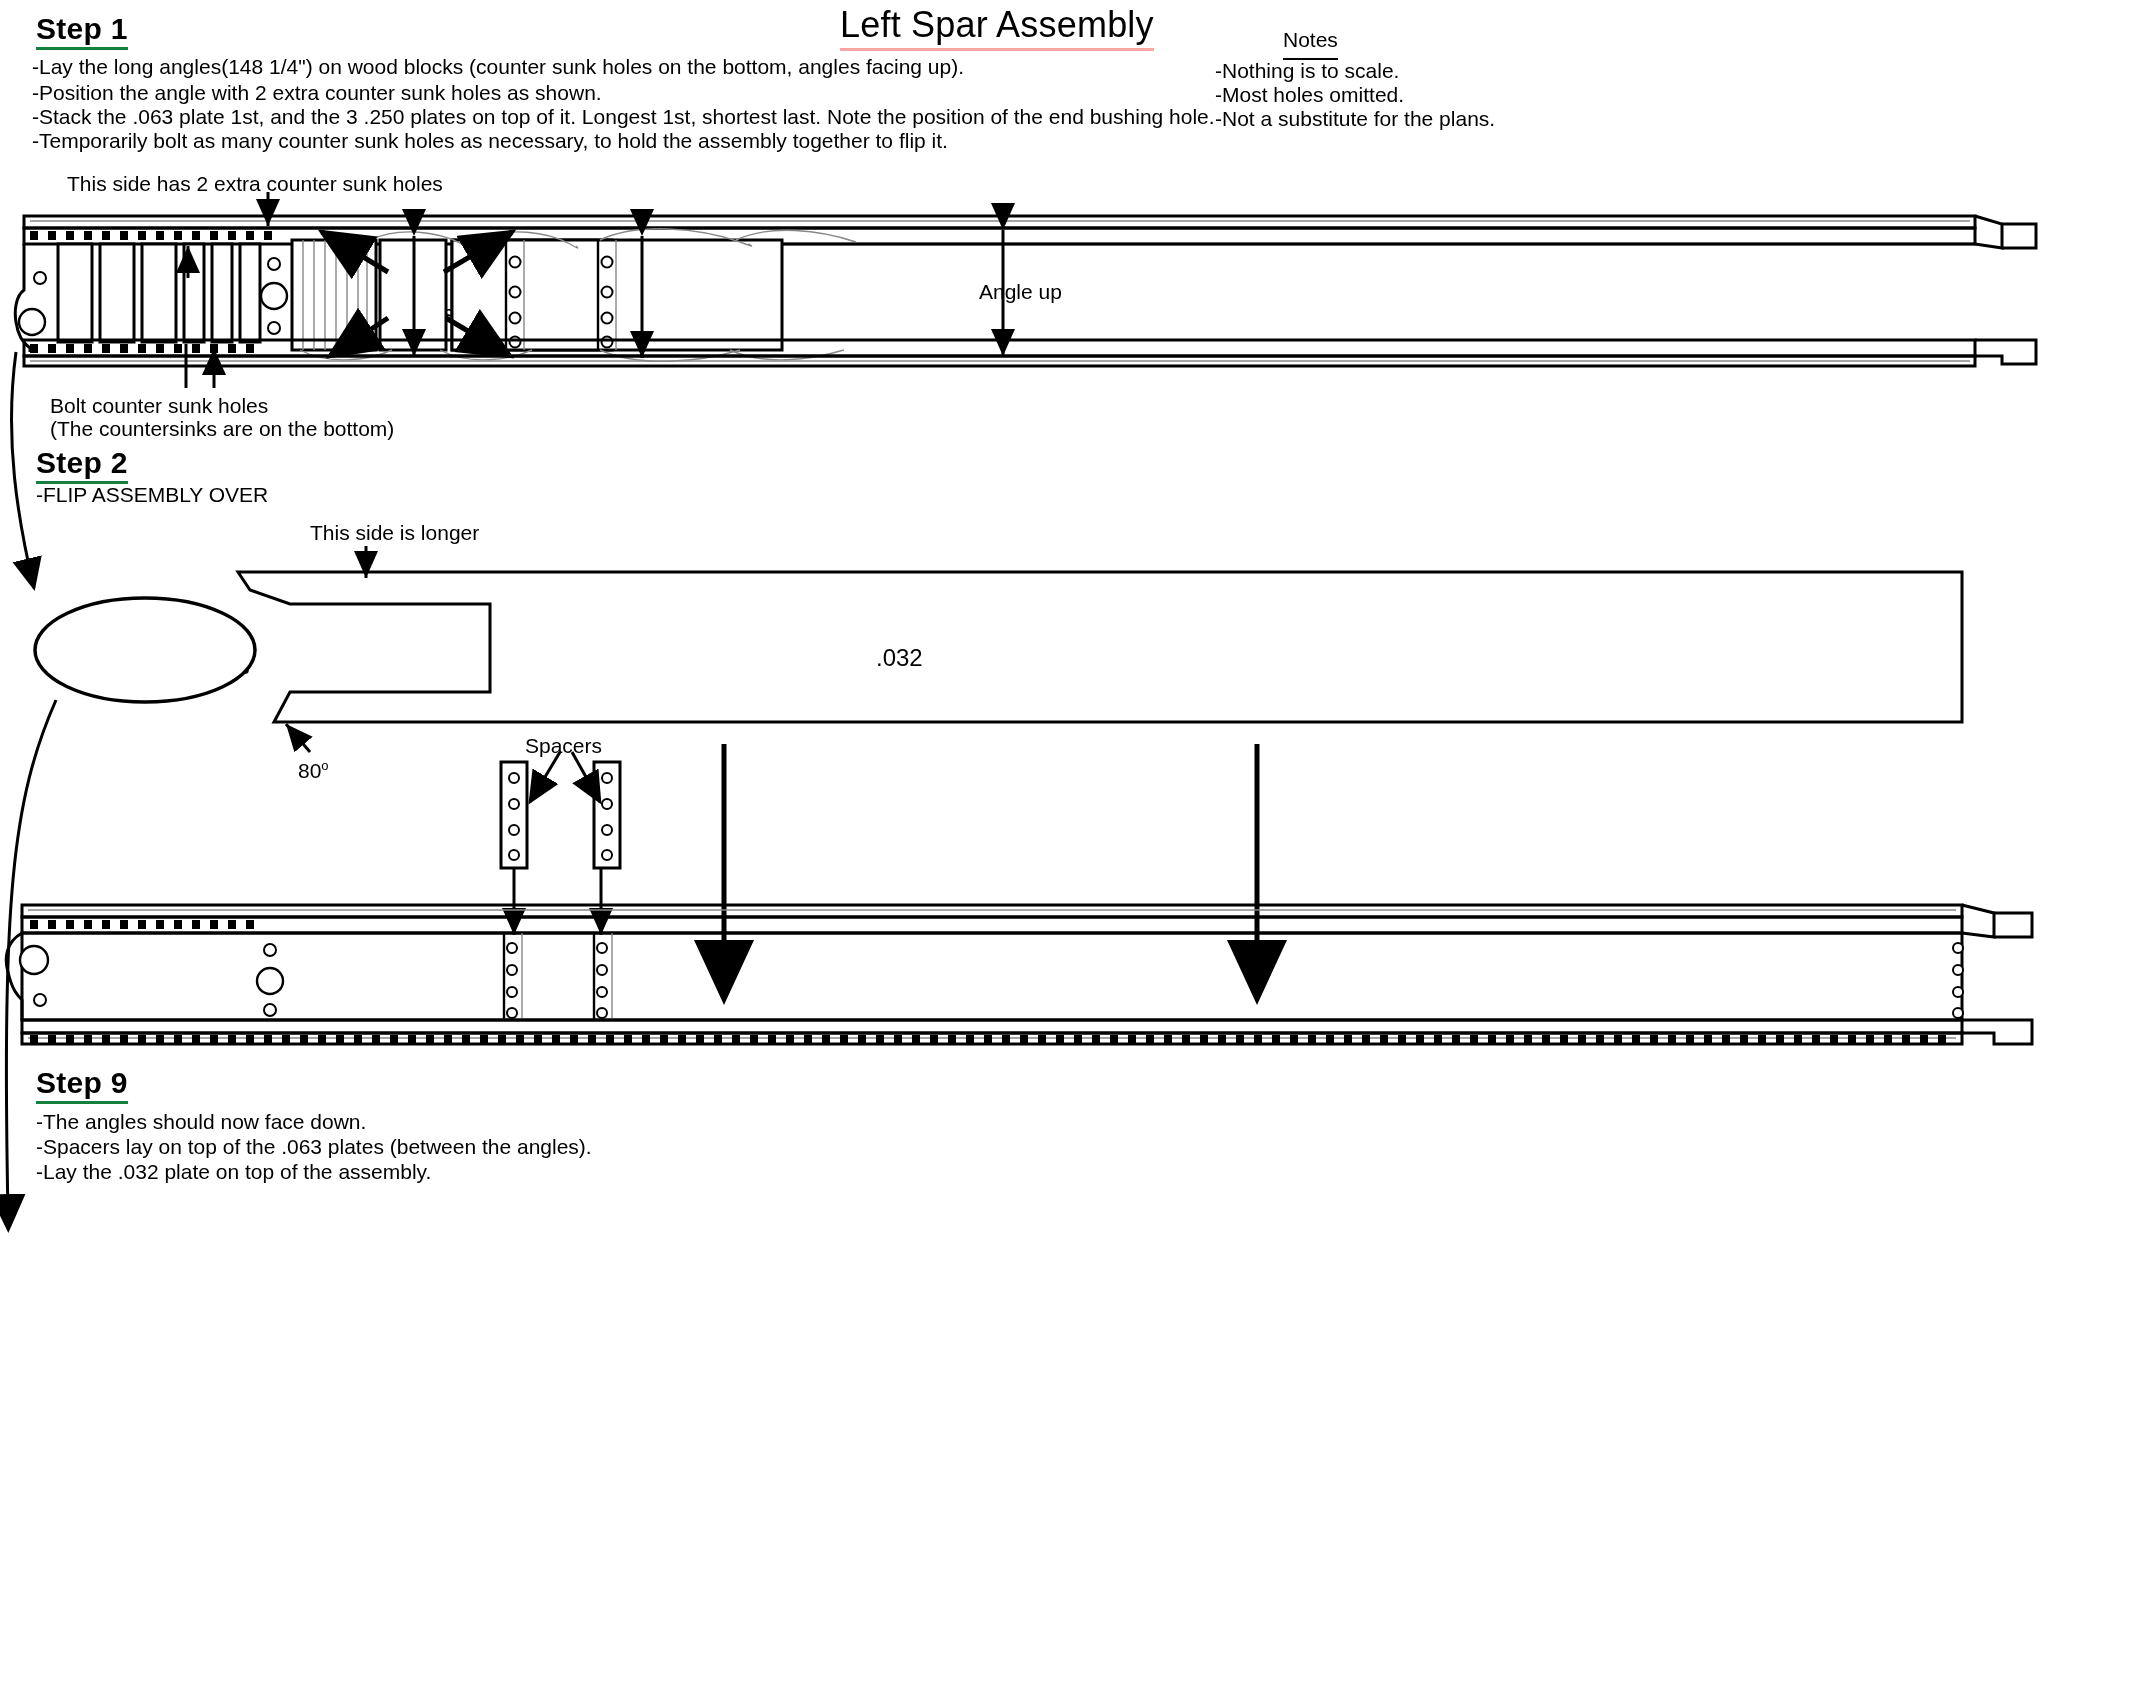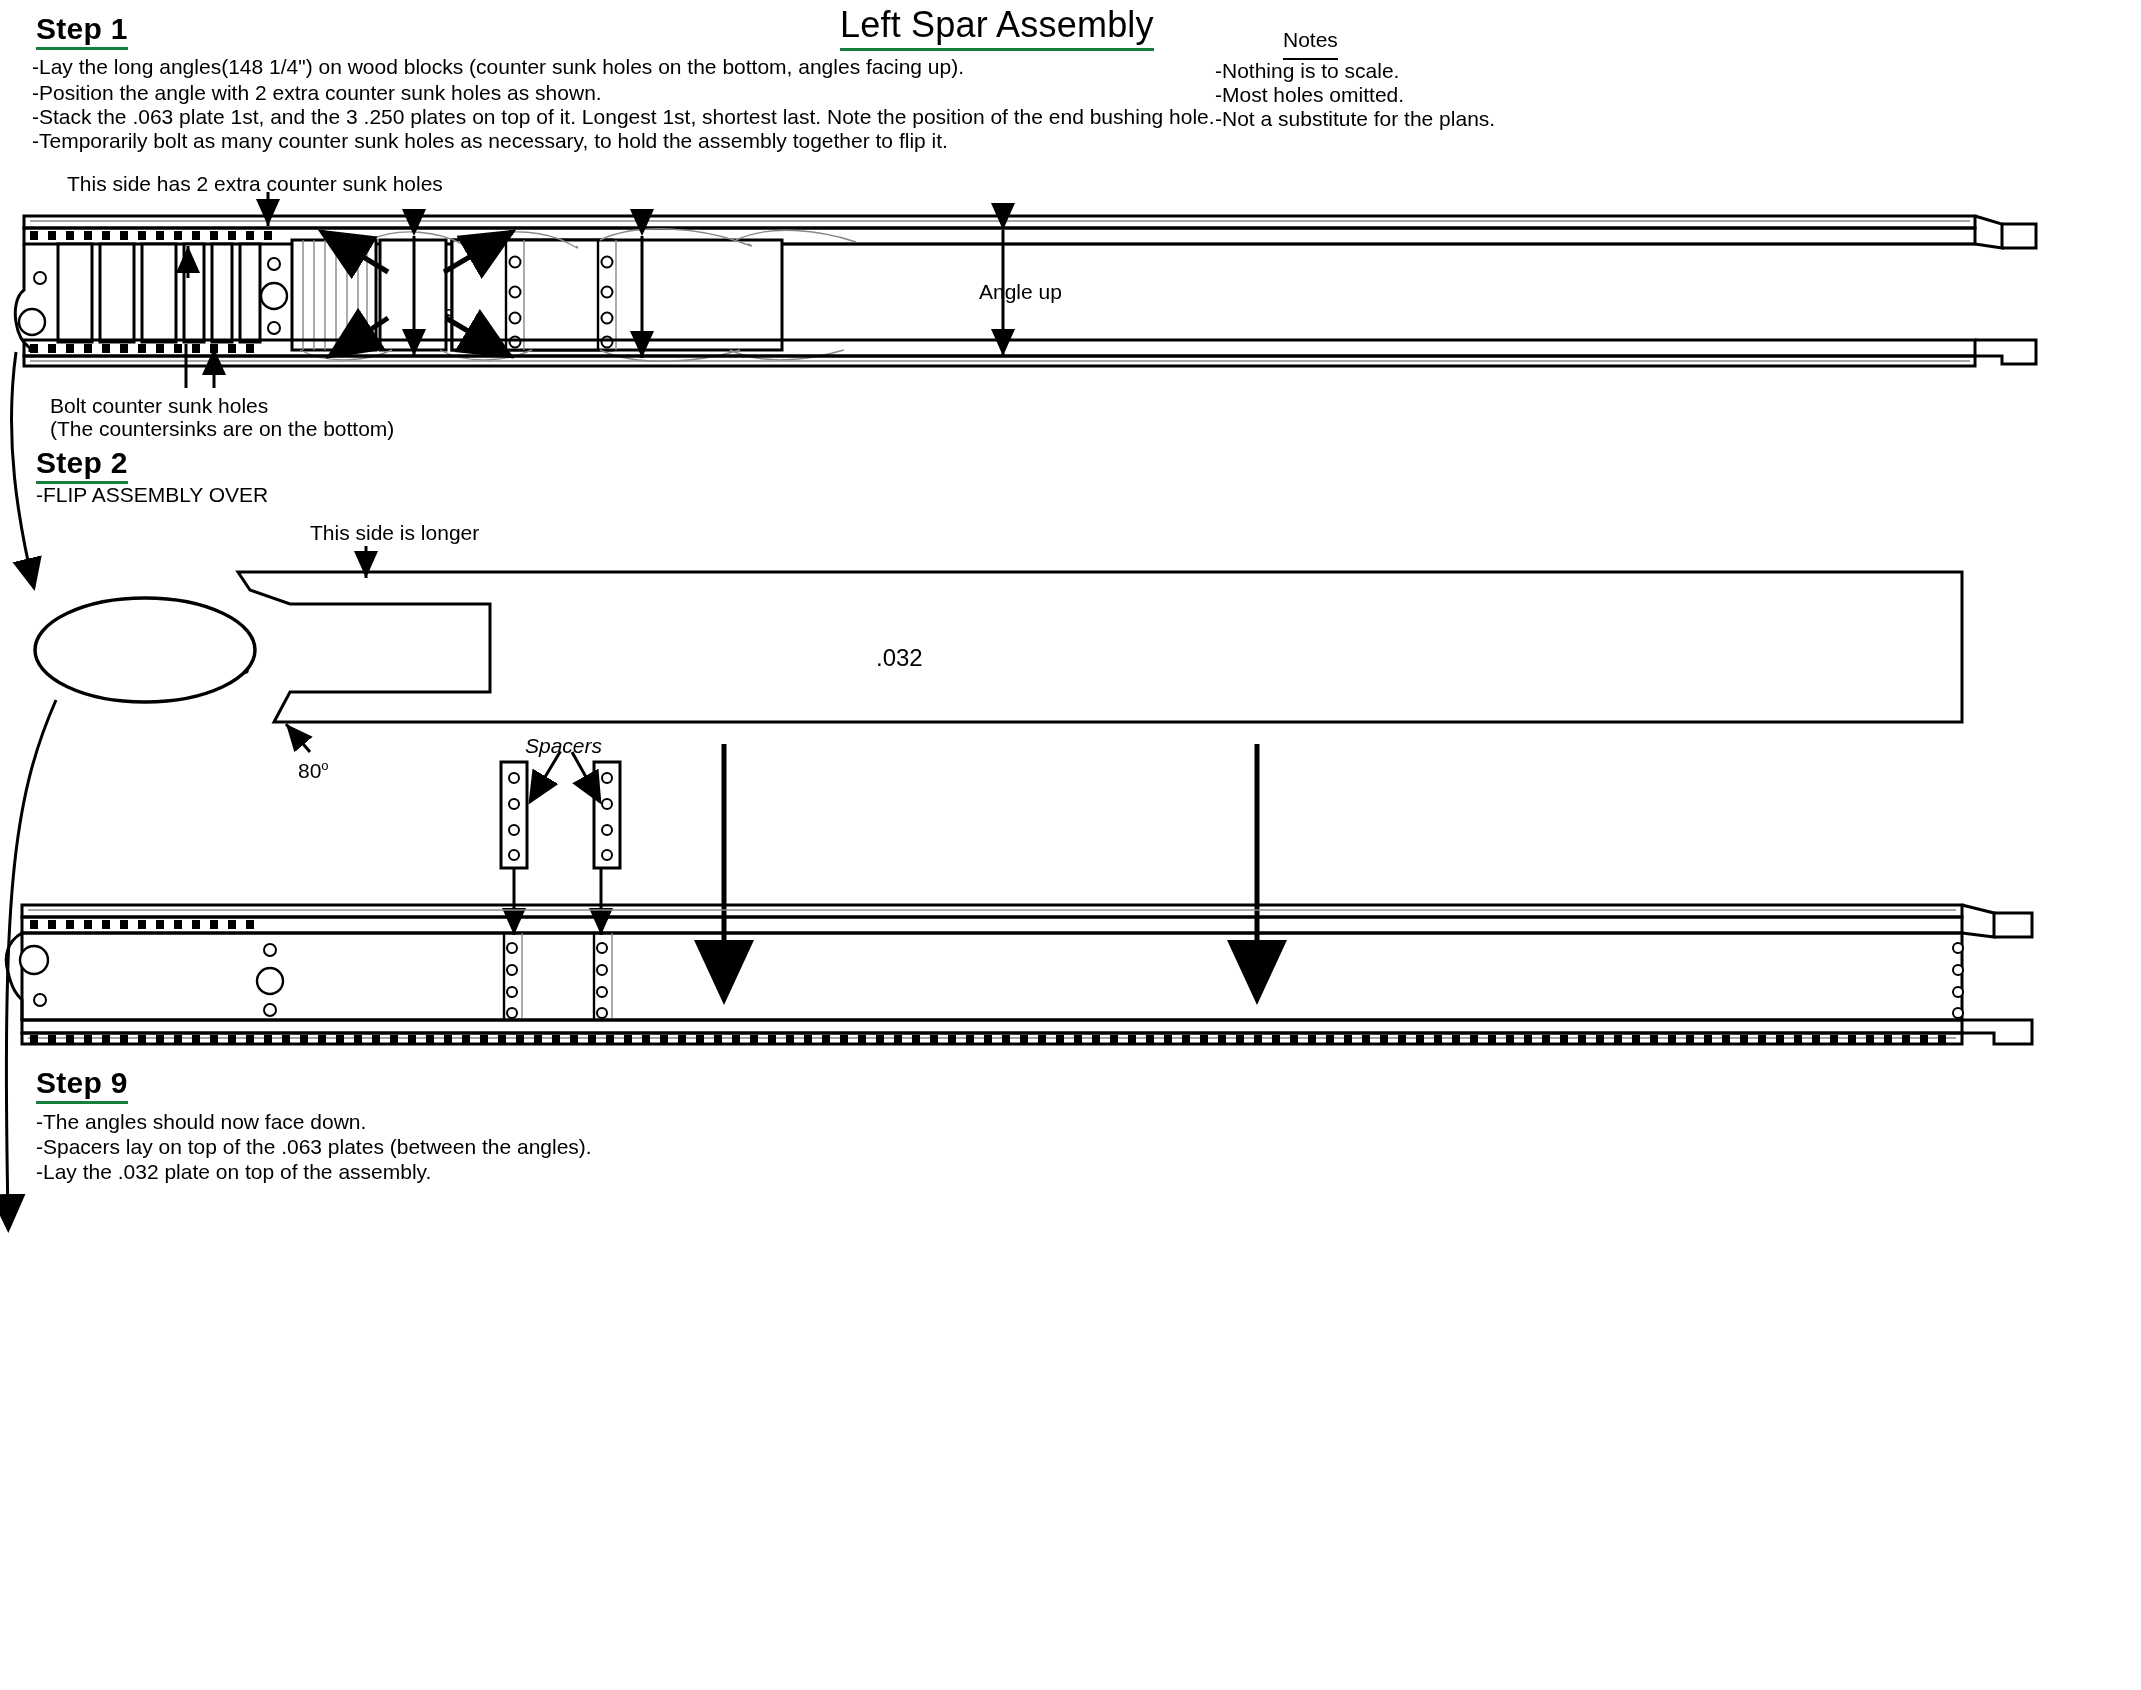--- a/index.html
+++ b/index.html
@@ -9,21 +9,21 @@
   }
   .abs{position:absolute;}
   .txt{white-space:pre;line-height:1.28;}
 
   
   .step-head{
     font-weight:bold;font-size:30px;letter-spacing:.3px;
     border-bottom:3px solid #15803d;display:inline-block;padding-bottom:1px;
   }
   .title{
-    font-size:36px;border-bottom:3px solid #15803d;display:inline-block;
+    font-size:36px;border-bottom:3px solid #fca5a5;display:inline-block;
     padding-bottom:2px;letter-spacing:.2px;
   }
   .notes-head{
     font-size:21px;border-bottom:2px solid #000;display:inline-block;
     padding-bottom:6px;
   }
   .body-line{font-size:21px;}
   .note-line{font-size:21px;}
   .lbl{font-size:21px;}
   .lbl-big{font-size:24px;}
@@ -84,21 +84,21 @@
 
 <div class="abs txt lbl" style="left:310px;top:520px;">This side is longer</div>
 
 <div class="abs txt lbl" style="left:44px;top:631px;">Note the position of</div>
 <div class="abs txt lbl" style="left:44px;top:654px;">the end bushing holes</div>
 
 <div class="abs txt lbl-big" style="left:876px;top:643px;">.032</div>
 
 <div class="abs deg" style="left:298px;top:758px;"><span>80</span><sup>o</sup></div>
 
-<div class="abs txt lbl" style="left:525px;top:733px;font-style:italic;">Spacers</div>
+<div class="abs txt lbl" style="left:525px;top:733px;">Spacers</div>
 
 <div class="abs" style="left:36px;top:1066px;">
   <span class="step-head">Step 9</span>
 </div>
 <div class="abs txt body-line" style="left:36px;top:1109px;">-The angles should now face down.</div>
 <div class="abs txt body-line" style="left:36px;top:1134px;">-Spacers lay on top of the .063 plates (between the angles).</div>
 <div class="abs txt body-line" style="left:36px;top:1159px;">-Lay the .032 plate on top of the assembly.</div>
 
 <svg class="layer" viewBox="0 0 2141 1690">
   <defs>

